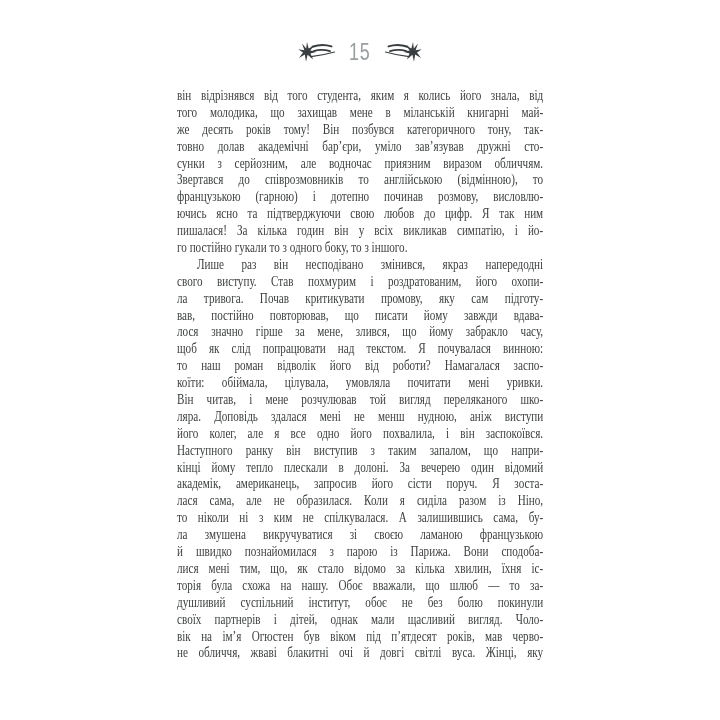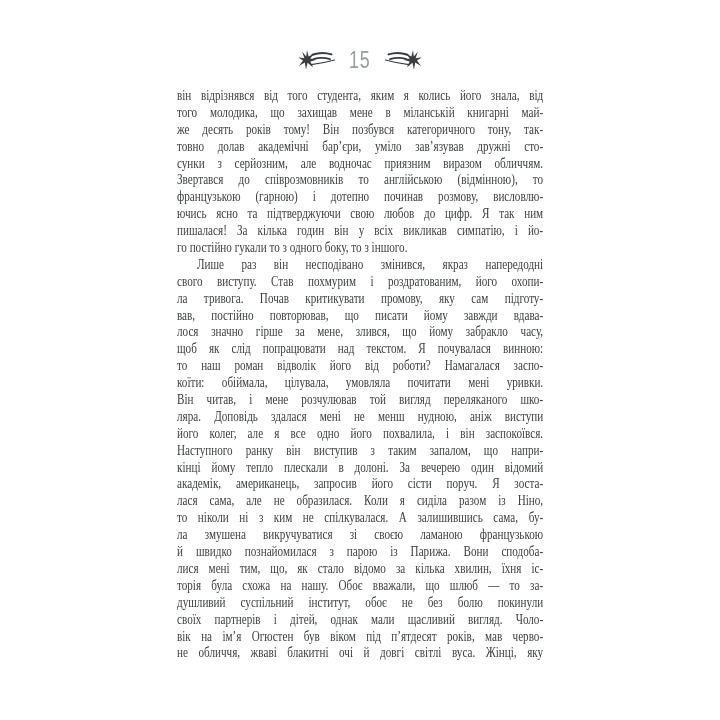--- a/index.html
+++ b/index.html
@@ -11,21 +11,21 @@
     background: #ffffff;
   }
   .page {
     position: relative;
     width: 720px;
     height: 720px;
     background: #ffffff;
   }
   .header {
     position: absolute;
-    top: 46px;
+    top: 38px;
     left: 0;
     width: 720px;
     height: 28px;
     display: flex;
     align-items: center;
     justify-content: center;
     gap: 10px;
   }
   .pagenum {
     font-family: "Liberation Sans", sans-serif;

